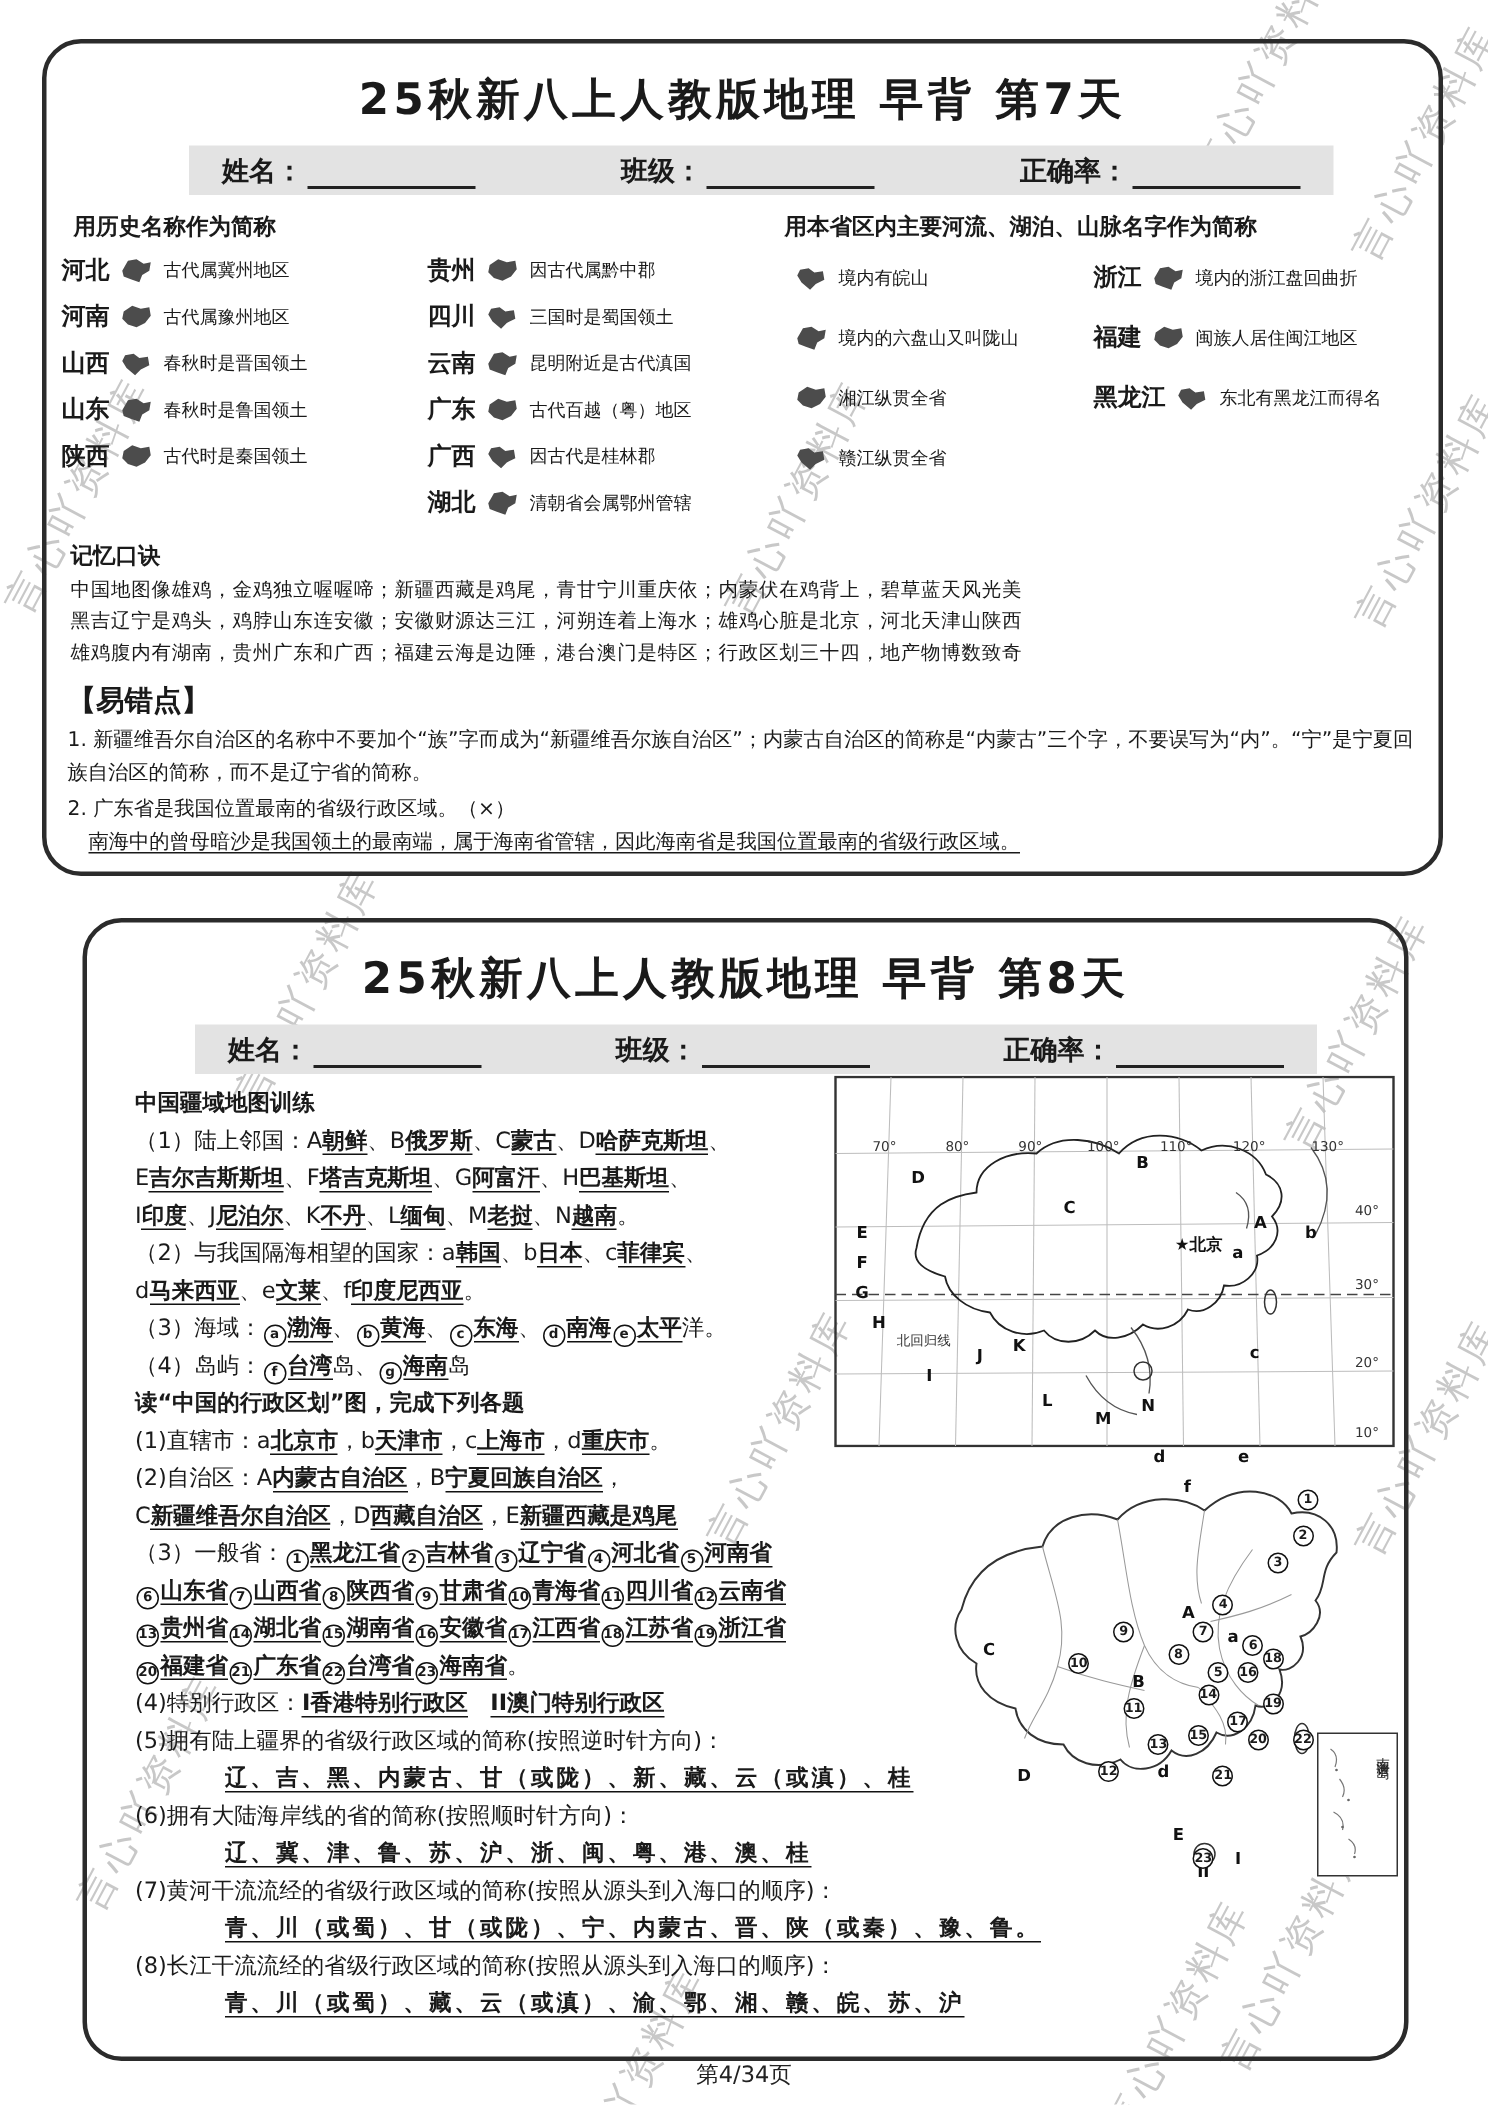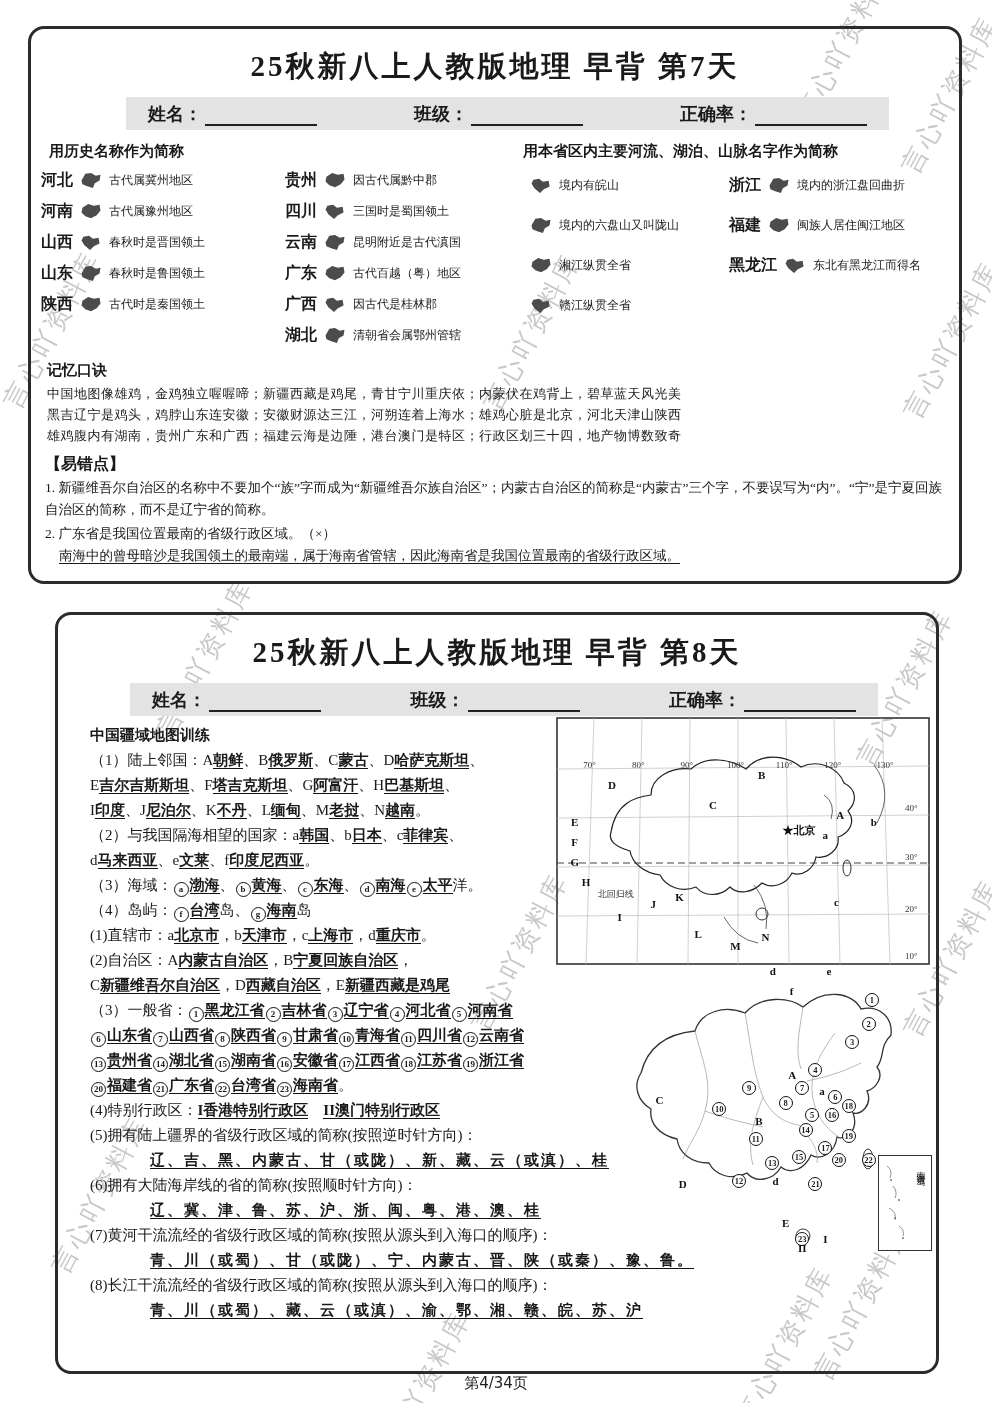--- a/index.html
+++ b/index.html
@@ -5,21 +5,21 @@
   * { margin:0; padding:0; box-sizing:border-box; }
   html,body { background:#fff; }
   body {
     width:992px; height:1403px; position:relative; overflow:hidden;
     font-family:"DejaVu Sans","Liberation Sans",sans-serif; color:#1a1a1a;
   }
   
   .wm { position:absolute; font-size:26px; color:rgba(125,125,125,.42); letter-spacing:3px;
         white-space:nowrap; pointer-events:none; z-index:0; }
   
-  .card { position:absolute; border:3px solid #2b2b2b; border-radius:16px; z-index:1;font-family:Liberation Serif, serif; }
+  .card { position:absolute; border:3px solid #2b2b2b; border-radius:26px; z-index:1; }
   #card7 { left:28px; top:26px; width:934px; height:558px; }
   #card8 { left:55px; top:612px; width:884px; height:762px; }
   .card-title { text-align:center; font-weight:bold; font-size:29px; letter-spacing:3px; padding-top:18px; }
   .header-bar { display:flex; align-items:center; justify-content:space-between; background:#e3e3e3;
                 height:33px; margin:10px 70px 0 95px; padding:0 22px; font-size:18px; font-weight:bold; }
   #card8 .header-bar { margin:10px 58px 0 72px; }
   .field { display:flex; align-items:flex-end; }
   .blank { display:inline-block; width:112px; height:20px; border-bottom:2px solid #222; margin-left:3px; }
   
   .sec-heads { display:flex; margin:12px 14px 2px; font-weight:bold; font-size:15px; }
@@ -31,21 +31,21 @@
   .prov-row { display:flex; align-items:center; height:31px; gap:6px; }
   #riv1 .prov-row, #riv2 .prov-row { height:40px;align-items:center; }
   .prov-name { font-weight:bold; font-size:16px; white-space:nowrap; }
   .prov-icon svg { display:block; }
   .prov-desc { font-size:12px; white-space:nowrap; }
   
   .mnemonic { margin:10px 16px 0; }
   .mn-title { font-weight:bold; font-size:15px; margin-bottom:3px; }
   .mn-line { font-size:13px; line-height:21px; letter-spacing:.5px; }
   .mistakes { margin:8px 14px 0; }
-  .mk-title { font-weight:bold; font-size:16px; }
+  .mk-title { font-weight:bold; font-size:19px; }
   .mk-item { font-size:13.5px; line-height:22px; margin-top:2px; }
   .mk-detail { font-size:13.5px; line-height:22px; margin-left:14px;
                text-decoration:underline; text-underline-offset:3px; }
   
   #lines8 { position:absolute; left:32px; top:108px; width:560px; z-index:2; }
   .t-line { font-size:15px; height:25px; line-height:25px; white-space:nowrap; }
   .t-line.bold { font-weight:bold; }
   .t-line.ansline { margin-left:60px; }
   .ans { font-weight:bold; border-bottom:1.6px solid #111; }
   .ansline .ans { letter-spacing:2px; }
@@ -309,20 +309,21 @@
 
   <div id="lines8">
       <div class="t-line bold"><span>中国疆域地图训练</span></div>
       <div class="t-line"><span>（1）陆上邻国：A</span><span class="ans">朝鲜</span><span>、B</span><span class="ans">俄罗斯</span><span>、C</span><span class="ans">蒙古</span><span>、D</span><span class="ans">哈萨克斯坦</span><span>、</span></div>
       <div class="t-line"><span>E</span><span class="ans">吉尔吉斯斯坦</span><span>、F</span><span class="ans">塔吉克斯坦</span><span>、G</span><span class="ans">阿富汗</span><span>、H</span><span class="ans">巴基斯坦</span><span>、</span></div>
       <div class="t-line"><span>I</span><span class="ans">印度</span><span>、J</span><span class="ans">尼泊尔</span><span>、K</span><span class="ans">不丹</span><span>、L</span><span class="ans">缅甸</span><span>、M</span><span class="ans">老挝</span><span>、N</span><span class="ans">越南</span><span>。</span></div>
       <div class="t-line"><span>（2）与我国隔海相望的国家：a</span><span class="ans">韩国</span><span>、b</span><span class="ans">日本</span><span>、c</span><span class="ans">菲律宾</span><span>、</span></div>
       <div class="t-line"><span>d</span><span class="ans">马来西亚</span><span>、e</span><span class="ans">文莱</span><span>、f</span><span class="ans">印度尼西亚</span><span>。</span></div>
       <div class="t-line"><span>（3）海域：</span><span class="circ">a</span><span class="ans">渤海</span><span>、</span><span class="circ">b</span><span class="ans">黄海</span><span>、</span><span class="circ">c</span><span class="ans">东海</span><span>、</span><span class="circ">d</span><span class="ans">南海</span><span class="circ">e</span><span class="ans">太平</span><span>洋。</span></div>
       <div class="t-line"><span>（4）岛屿：</span><span class="circ">f</span><span class="ans">台湾</span><span>岛、</span><span class="circ">g</span><span class="ans">海南</span><span>岛</span></div>
+      <div class="t-line bold"><span>读“中国的行政区划”图，完成下列各题</span></div>
       <div class="t-line"><span>(1)直辖市：a</span><span class="ans">北京市</span><span>，b</span><span class="ans">天津市</span><span>，c</span><span class="ans">上海市</span><span>，d</span><span class="ans">重庆市</span><span>。</span></div>
       <div class="t-line"><span>(2)自治区：A</span><span class="ans">内蒙古自治区</span><span>，B</span><span class="ans">宁夏回族自治区</span><span>，</span></div>
       <div class="t-line"><span>C</span><span class="ans">新疆维吾尔自治区</span><span>，D</span><span class="ans">西藏自治区</span><span>，E</span><span class="ans">新疆西藏是鸡尾</span></div>
       <div class="t-line"><span>（3）一般省：</span><span class="circ">1</span><span class="ans">黑龙江省</span><span class="circ">2</span><span class="ans">吉林省</span><span class="circ">3</span><span class="ans">辽宁省</span><span class="circ">4</span><span class="ans">河北省</span><span class="circ">5</span><span class="ans">河南省</span></div>
       <div class="t-line"><span class="circ">6</span><span class="ans">山东省</span><span class="circ">7</span><span class="ans">山西省</span><span class="circ">8</span><span class="ans">陕西省</span><span class="circ">9</span><span class="ans">甘肃省</span><span class="circ">10</span><span class="ans">青海省</span><span class="circ">11</span><span class="ans">四川省</span><span class="circ">12</span><span class="ans">云南省</span></div>
       <div class="t-line"><span class="circ">13</span><span class="ans">贵州省</span><span class="circ">14</span><span class="ans">湖北省</span><span class="circ">15</span><span class="ans">湖南省</span><span class="circ">16</span><span class="ans">安徽省</span><span class="circ">17</span><span class="ans">江西省</span><span class="circ">18</span><span class="ans">江苏省</span><span class="circ">19</span><span class="ans">浙江省</span></div>
       <div class="t-line"><span class="circ">20</span><span class="ans">福建省</span><span class="circ">21</span><span class="ans">广东省</span><span class="circ">22</span><span class="ans">台湾省</span><span class="circ">23</span><span class="ans">海南省</span><span>。</span></div>
       <div class="t-line"><span>(4)特别行政区：</span><span class="ans">I香港特别行政区</span><span>　</span><span class="ans">II澳门特别行政区</span></div>
       <div class="t-line"><span>(5)拥有陆上疆界的省级行政区域的简称(按照逆时针方向)：</span></div>
       <div class="t-line ansline"><span class="ans">辽、吉、黑、内蒙古、甘（或陇）、新、藏、云（或滇）、桂</span></div>

